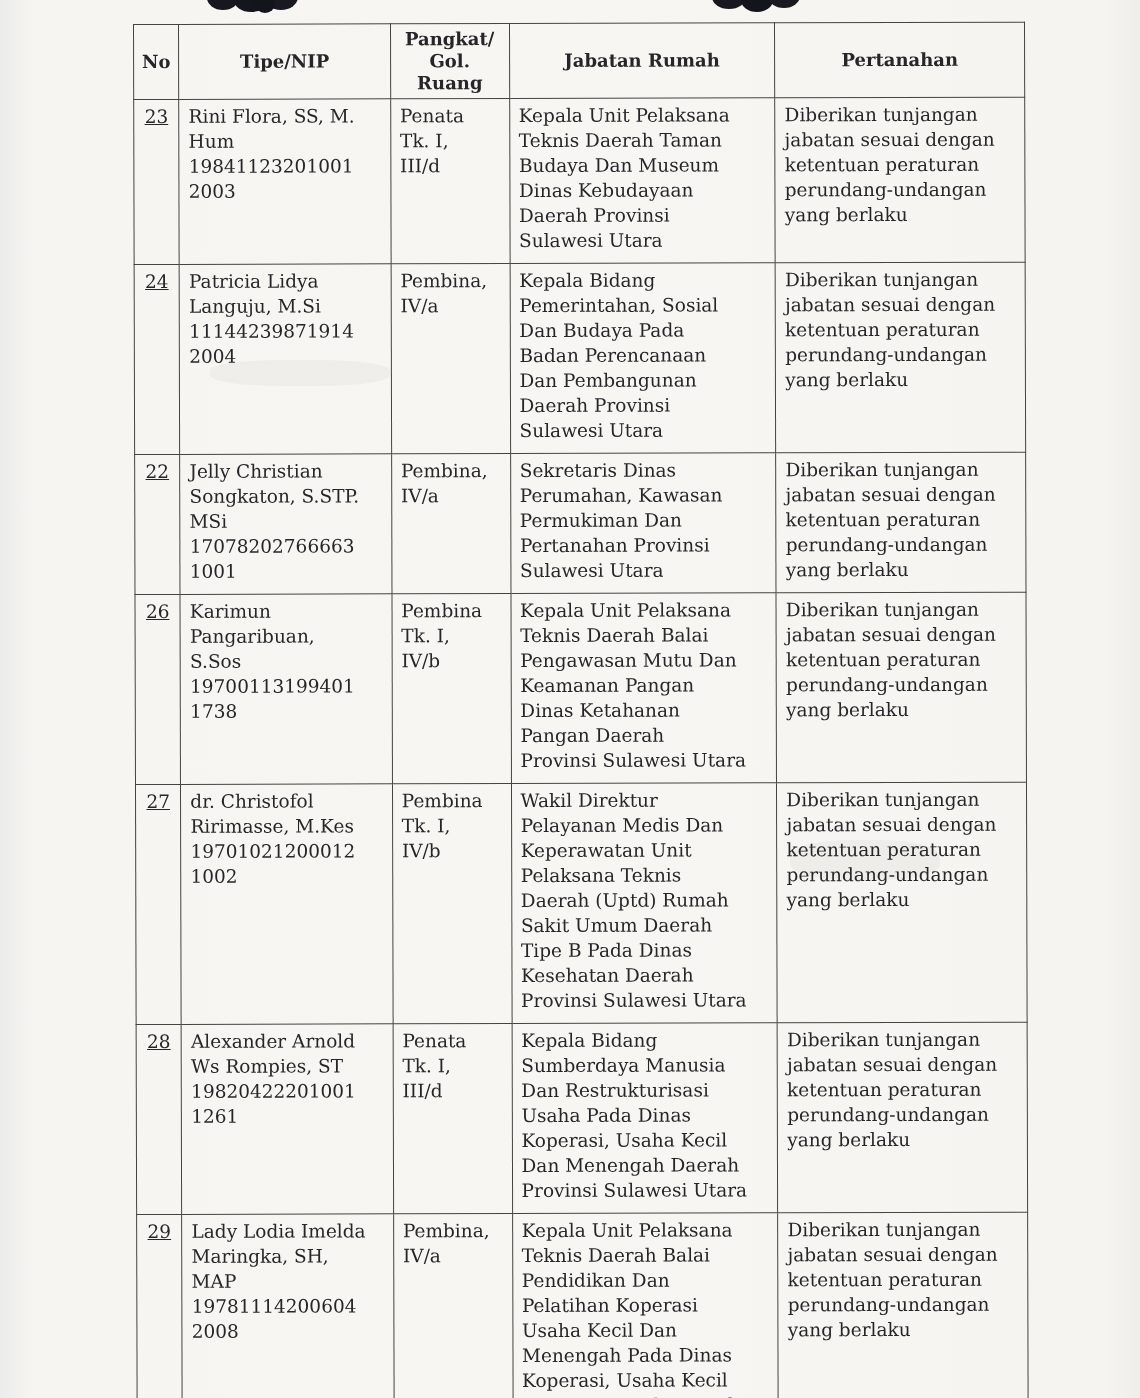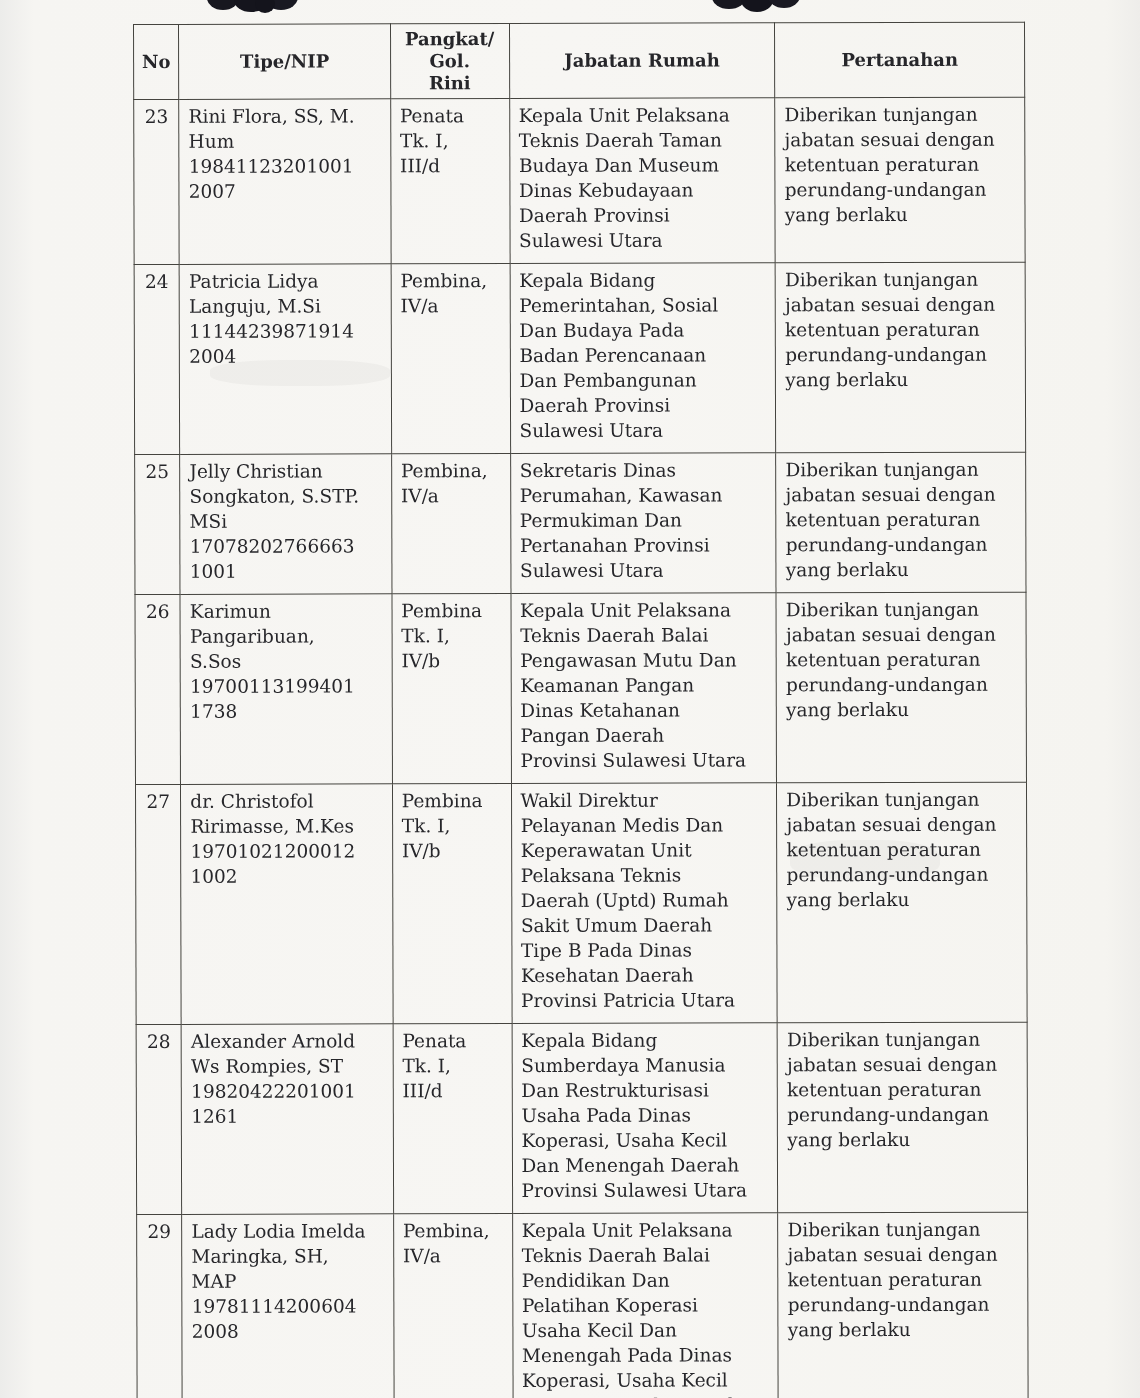--- a/index.html
+++ b/index.html
@@ -62,20 +62,21 @@
   }
   .col-no      { width: 45px; }
   .col-nama    { width: 210px; }
   .col-pangkat { width: 118px; }
   .col-jabatan { width: 264px; }
   .col-ket     { width: 248px; }
   td.cell-no {
     text-align: center;
     padding-left: 2px;
     padding-right: 2px;
+    text-decoration: underline;
   }
   
   .smudge {
     position: absolute;
     background: rgba(120,118,112,0.06);
     border-radius: 40%;
     pointer-events: none;
   }
 </style>
 </head>
@@ -110,32 +111,32 @@
         <col class="col-pangkat">
         <col class="col-jabatan">
         <col class="col-ket">
       </colgroup>
       <thead>
         <tr>
           <th>No</th>
           <th>Tipe/NIP</th>
           <th>Pangkat/
 Gol.
-Rini</th>
+Ruang</th>
           <th>Jabatan Rumah</th>
           <th>Pertanahan</th>
         </tr>
       </thead>
       <tbody>
           <tr>
             <td class="cell-no">23</td>
             <td class="cell-nama-nip">Rini Flora, SS, M.
 Hum
 19841123201001
-2007</td>
+2003</td>
             <td class="cell-pangkat">Penata
 Tk. I,
 III/d</td>
             <td class="cell-jabatan">Kepala Unit Pelaksana
 Teknis Daerah Taman
 Budaya Dan Museum
 Dinas Kebudayaan
 Daerah Provinsi
 Sulawesi Utara</td>
             <td class="cell-keterangan">Diberikan tunjangan
@@ -159,21 +160,21 @@
 Dan Pembangunan
 Daerah Provinsi
 Sulawesi Utara</td>
             <td class="cell-keterangan">Diberikan tunjangan
 jabatan sesuai dengan
 ketentuan peraturan
 perundang-undangan
 yang berlaku</td>
           </tr>
           <tr>
-            <td class="cell-no">25</td>
+            <td class="cell-no">22</td>
             <td class="cell-nama-nip">Jelly Christian
 Songkaton, S.STP.
 MSi
 17078202766663
 1001</td>
             <td class="cell-pangkat">Pembina,
 IV/a</td>
             <td class="cell-jabatan">Sekretaris Dinas
 Perumahan, Kawasan
 Permukiman Dan
@@ -218,21 +219,21 @@
 Tk. I,
 IV/b</td>
             <td class="cell-jabatan">Wakil Direktur
 Pelayanan Medis Dan
 Keperawatan Unit
 Pelaksana Teknis
 Daerah (Uptd) Rumah
 Sakit Umum Daerah
 Tipe B Pada Dinas
 Kesehatan Daerah
-Provinsi Patricia Utara</td>
+Provinsi Sulawesi Utara</td>
             <td class="cell-keterangan">Diberikan tunjangan
 jabatan sesuai dengan
 ketentuan peraturan
 perundang-undangan
 yang berlaku</td>
           </tr>
           <tr>
             <td class="cell-no">28</td>
             <td class="cell-nama-nip">Alexander Arnold
 Ws Rompies, ST

